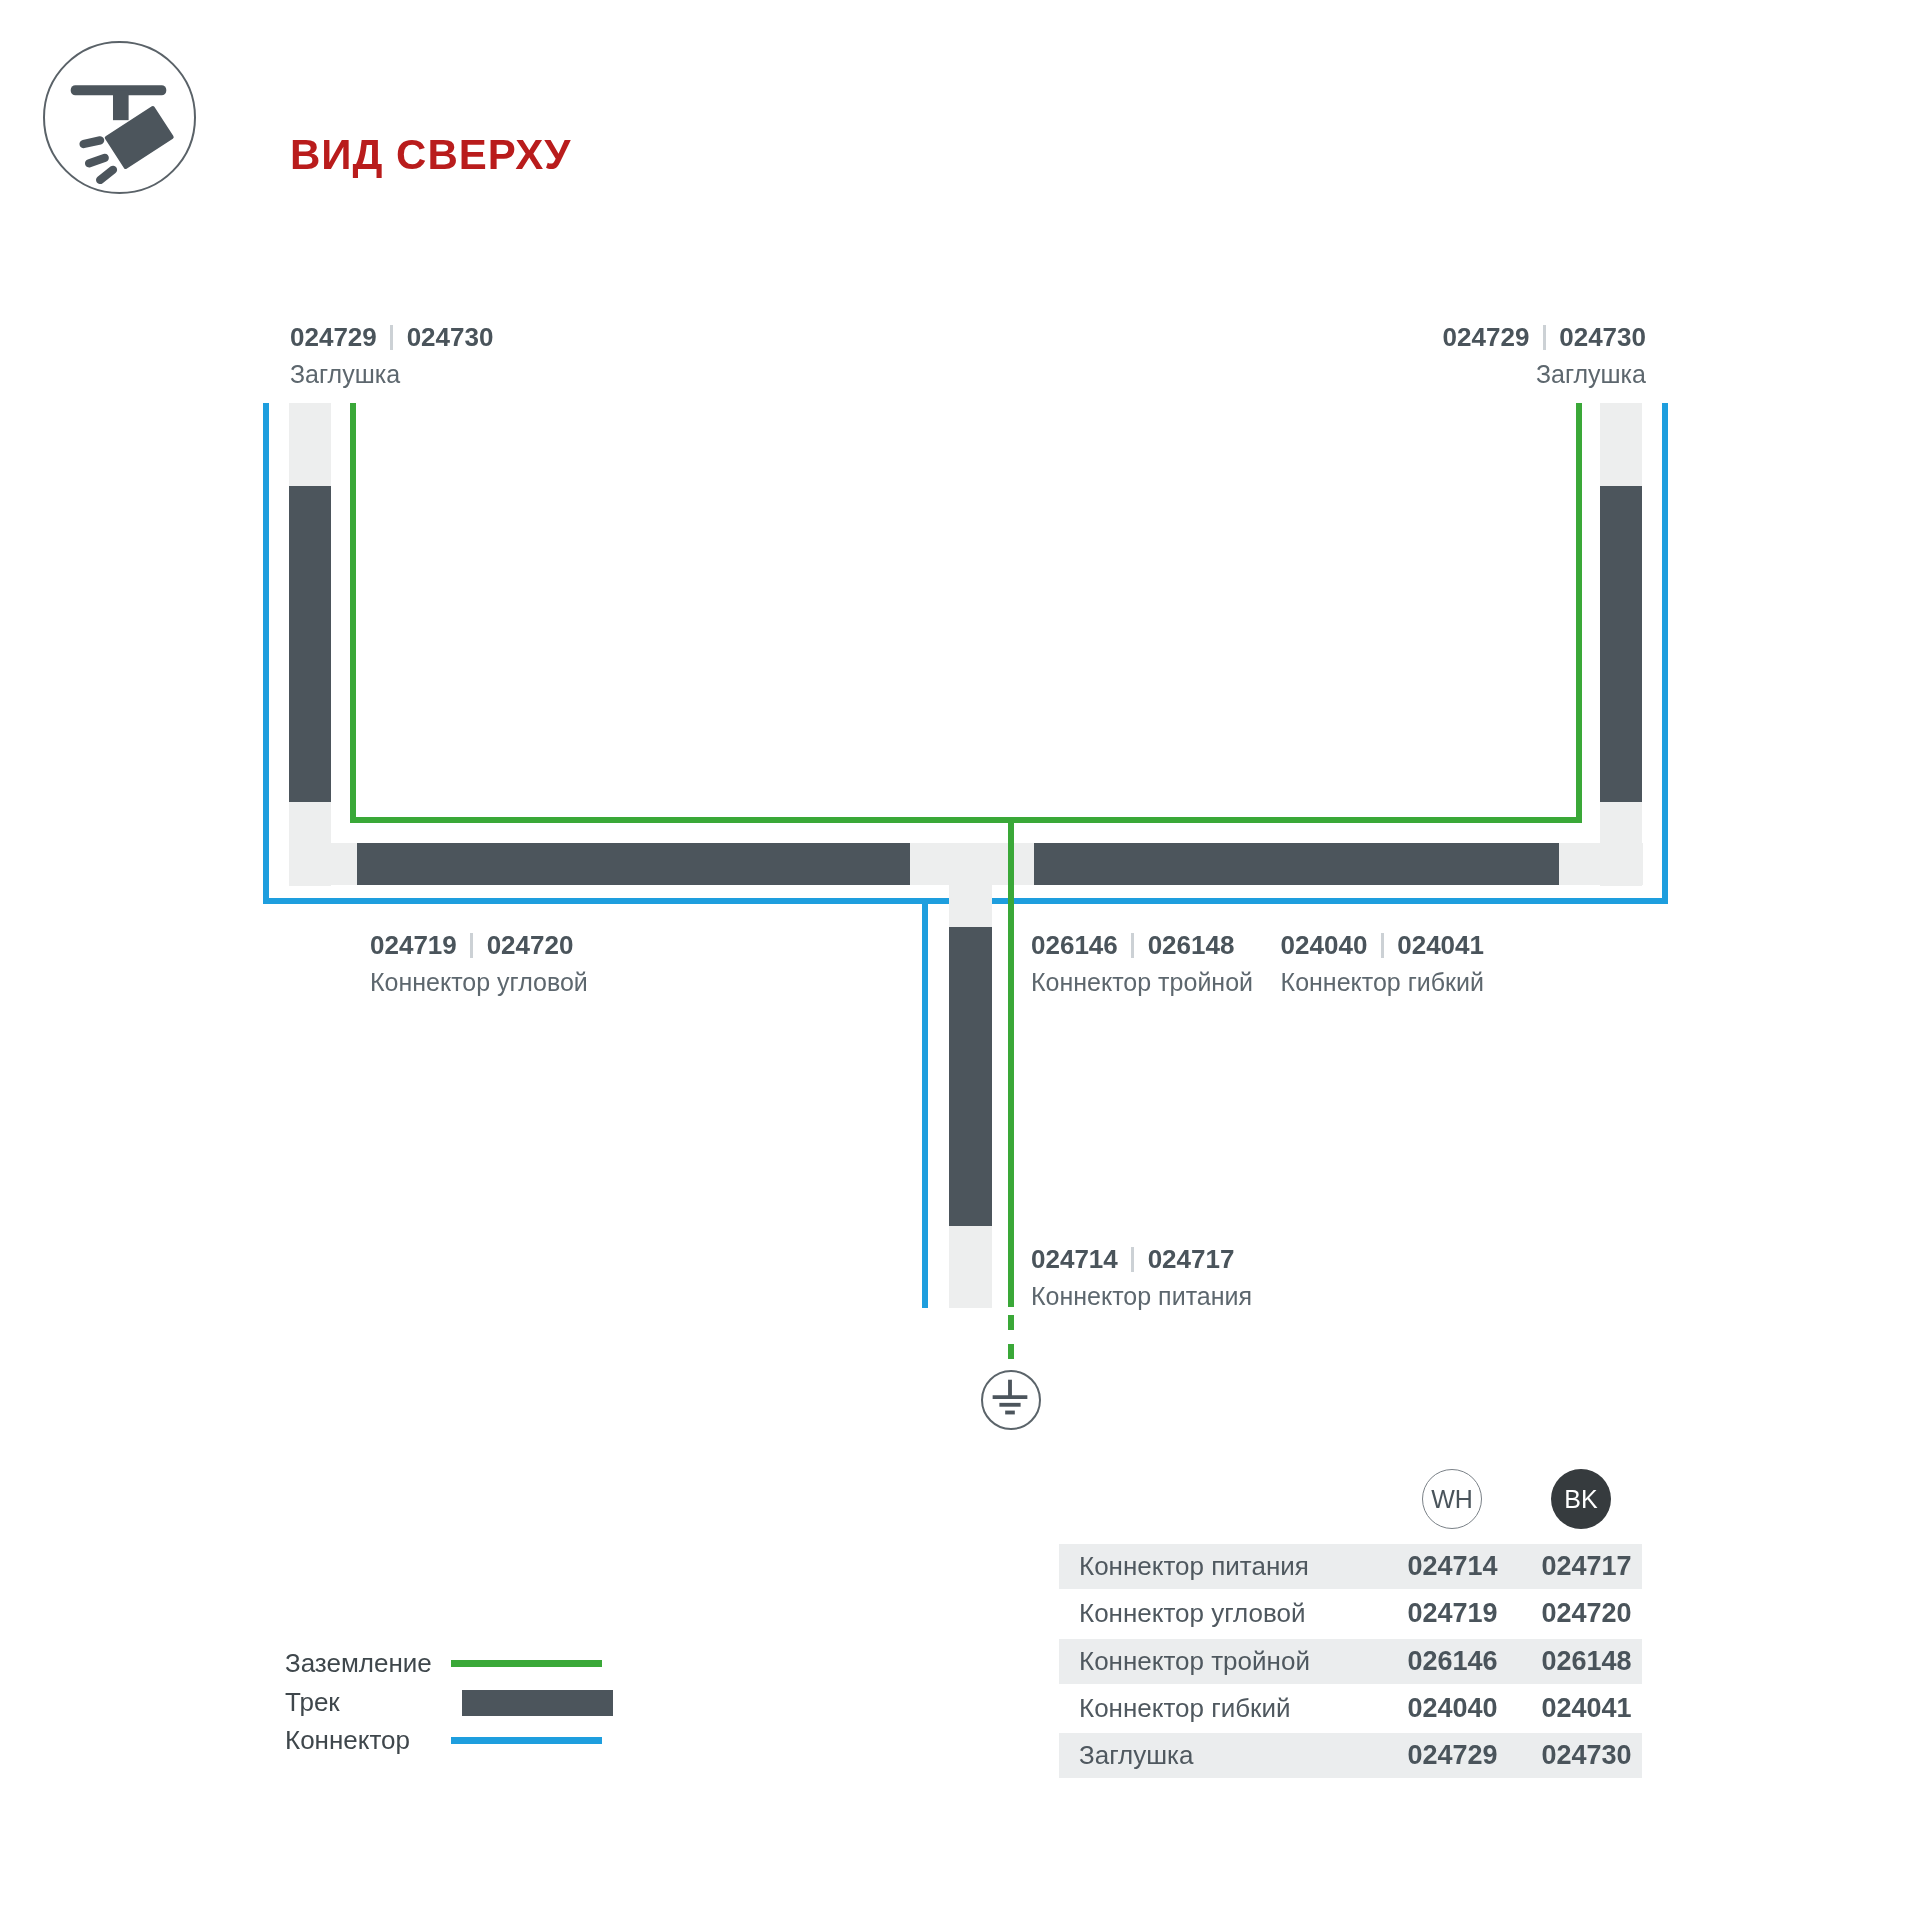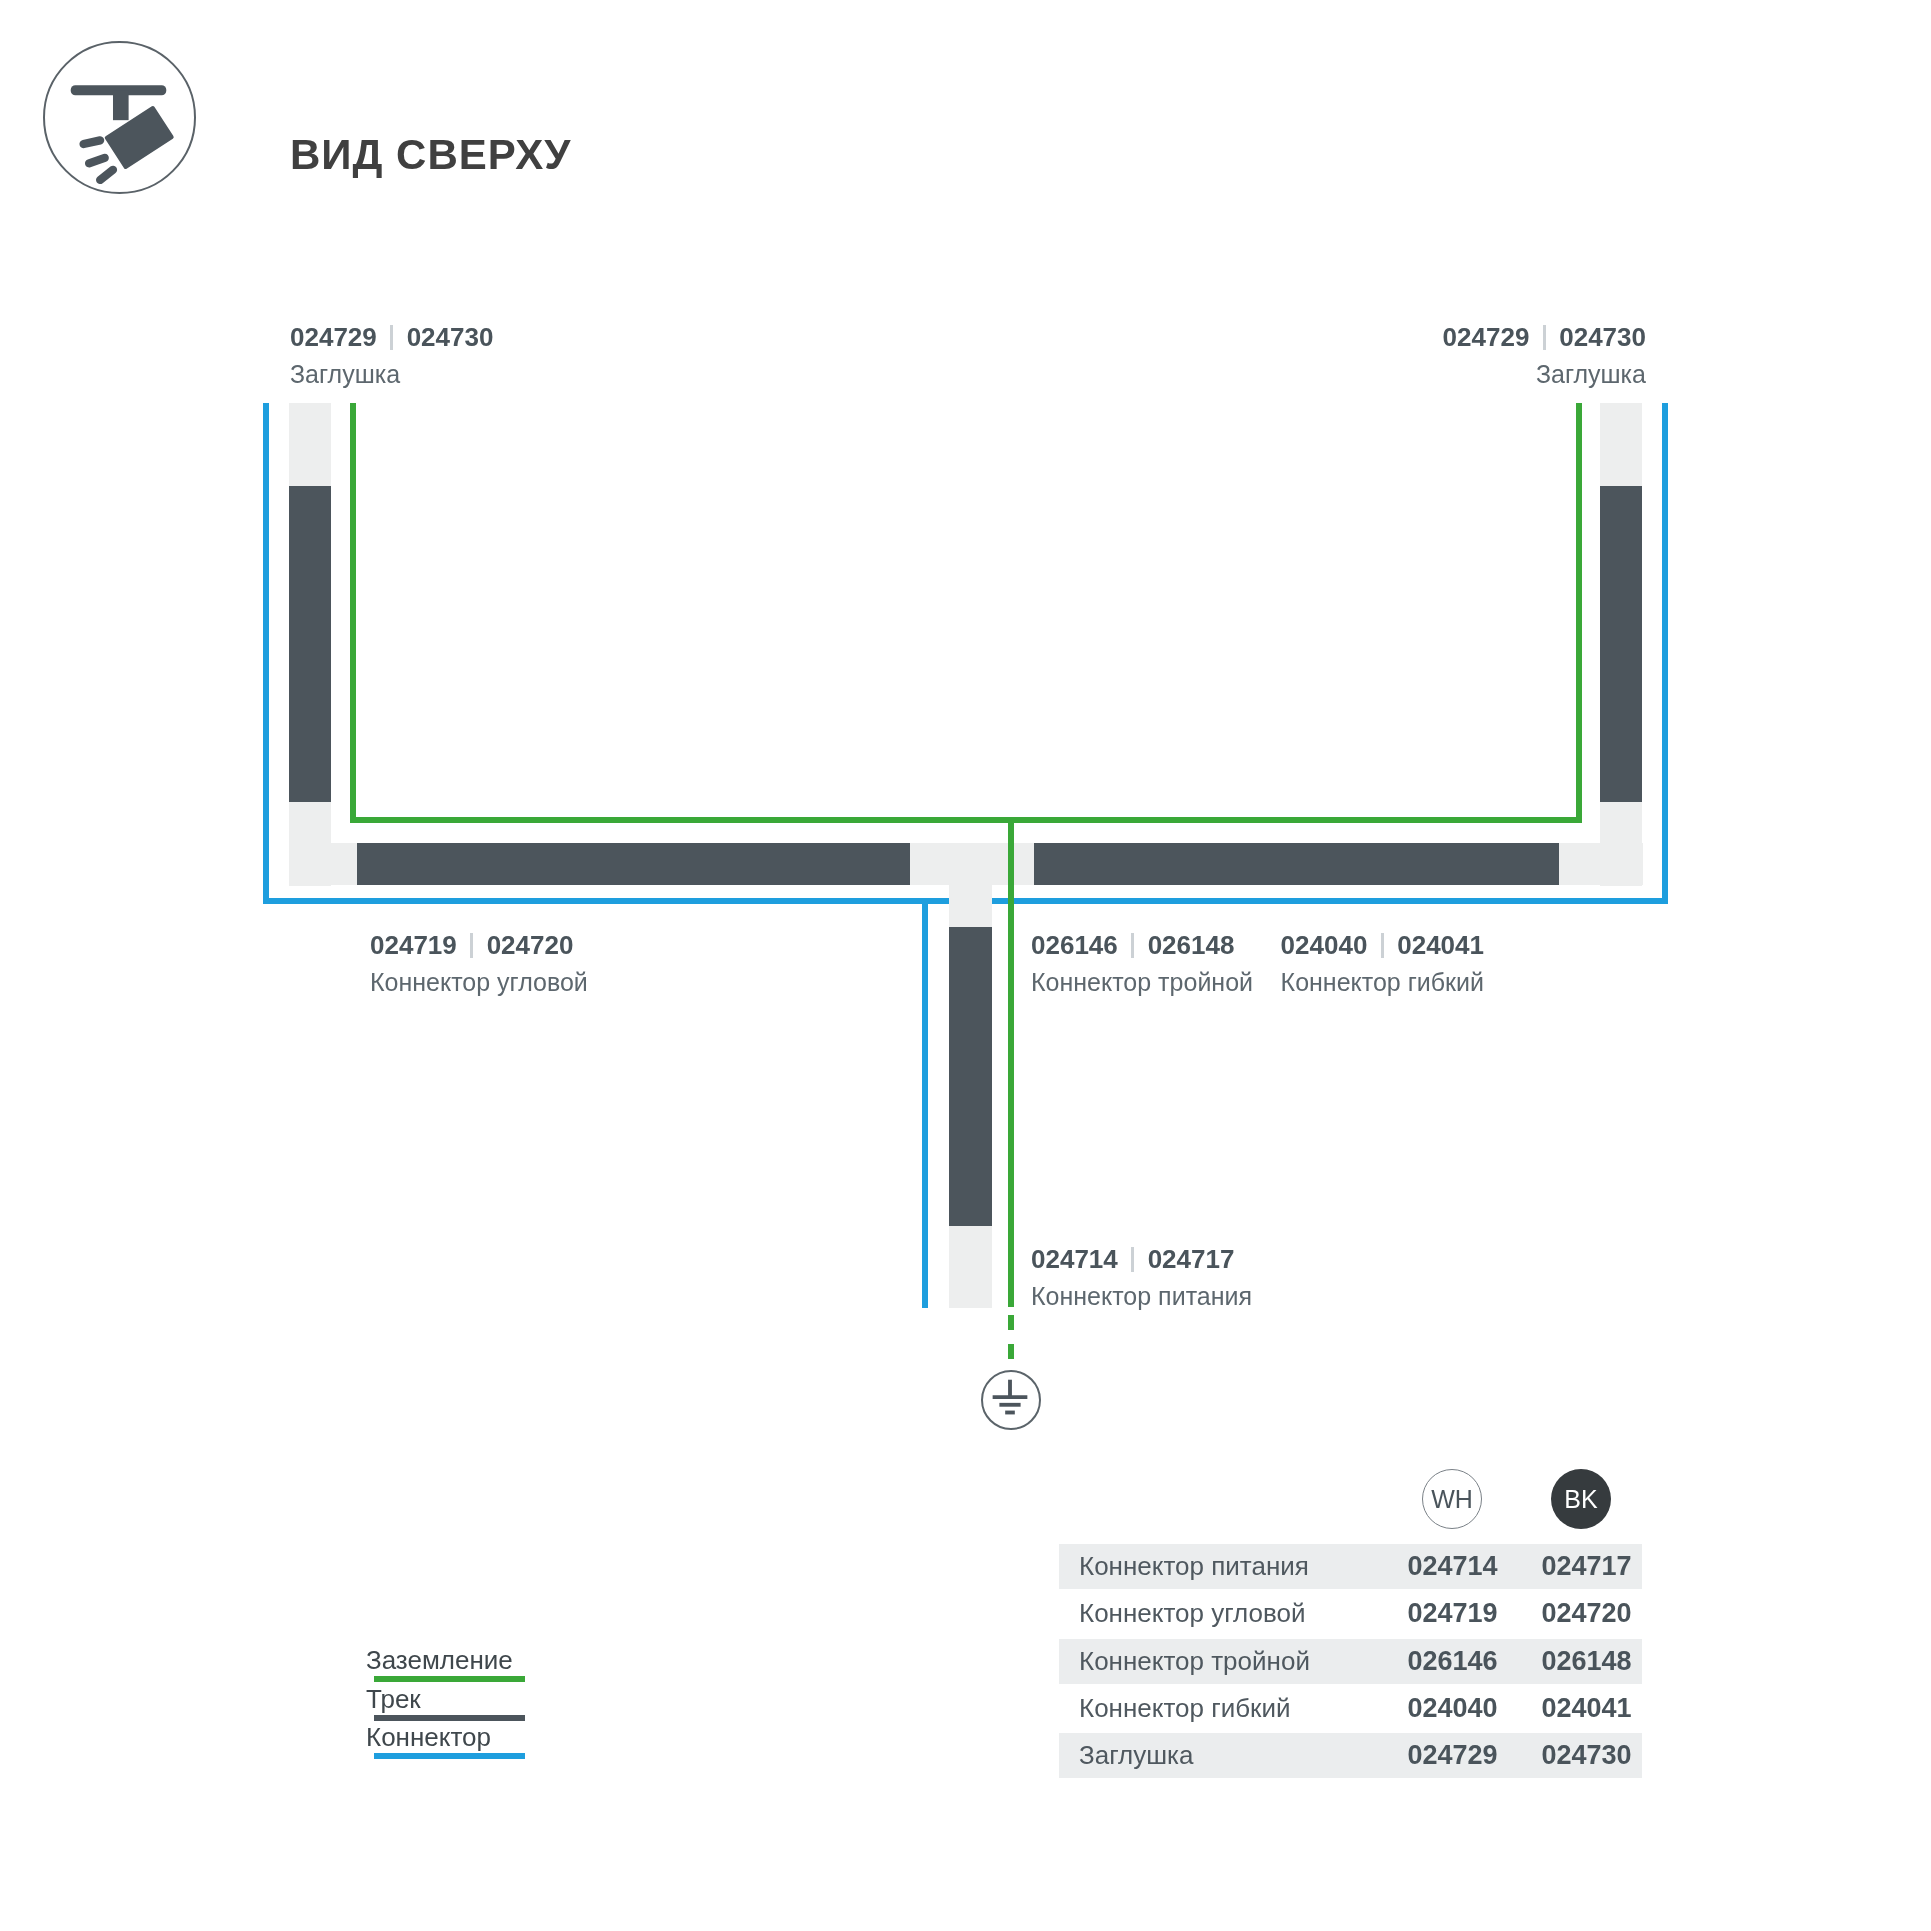--- a/index.html
+++ b/index.html
@@ -3,21 +3,21 @@
 <meta charset="utf-8">
 <style>
   html,body{margin:0;padding:0;background:#fff;}
   #canvas{position:relative;width:1931px;height:1931px;background:#ffffff;overflow:hidden;
           font-family:"Liberation Sans","DejaVu Sans",sans-serif;}
 
   
   .hdr-circle{position:absolute;left:43px;top:41px;width:153px;height:153px;border:2.9px solid #5a6268;
               border-radius:50%;background:#fff;box-sizing:border-box;}
   .hdr-circle svg{position:absolute;left:0;top:0;}
-  .page-title{position:absolute;left:290px;top:131px;font-size:42px;font-weight:700;color:#404040;
+  .page-title{position:absolute;left:290px;top:131px;font-size:42px;font-weight:700;color:#b91c1c;
               letter-spacing:1px;}
 
   
   .band{position:absolute;background:#edeeee;}
   .trackseg{position:absolute;background:#4c555c;}
   .bluel{position:absolute;background:#1e9ede;}
   .greenl{position:absolute;background:#3aa838;}
   .green-dash{position:absolute;width:5.8px;
               background:repeating-linear-gradient(to bottom,#3aa838 0 15.4px,transparent 15.4px 29px);}
 
@@ -27,21 +27,21 @@
 
   
   .dlabel{position:absolute;}
   .dlabel .codes{display:flex;align-items:center;font-size:26px;font-weight:700;color:#4a545b;}
   .dlabel .sep{display:inline-block;width:2.9px;height:25px;background:#ccd1d5;margin:0 13.5px;}
   .dlabel .lname{font-size:25px;font-weight:400;color:#5d676e;margin-top:6.8px;}
   .dlabel.ralign{text-align:right;}
   .dlabel.ralign .codes{justify-content:flex-end;}
 
   
-  .legend-row{position:absolute;left:285px;width:328px;height:37px;display:flex;align-items:center;flex-direction:column;}
+  .legend-row{position:absolute;left:285px;width:328px;height:37px;display:flex;align-items:center;}
   .legend-row .ltext{width:166px;font-size:26px;font-weight:500;color:#3f474c;}
   .legend-row .sw{width:151px;}
   .sw-ground{height:6.8px;background:#3aa838;}
   .sw-track{height:26px;background:#4c555c;}
   .sw-neutral{height:6.8px;background:#1e9ede;}
 
   
   .ptable{position:absolute;left:1059px;top:1544px;width:583px;height:237px;}
   .ptable .prow{position:absolute;left:0;width:583px;height:45px;display:flex;align-items:center;}
   .ptable .prow.striped{background:#ebedee;}

